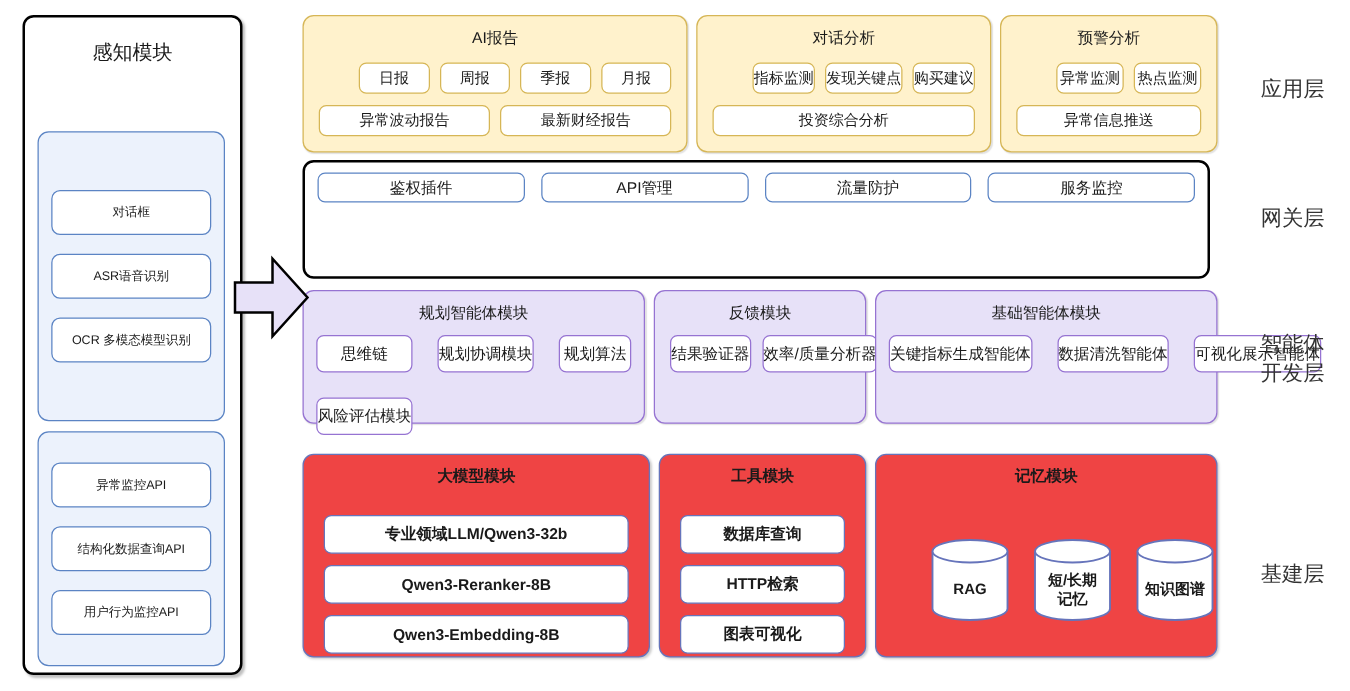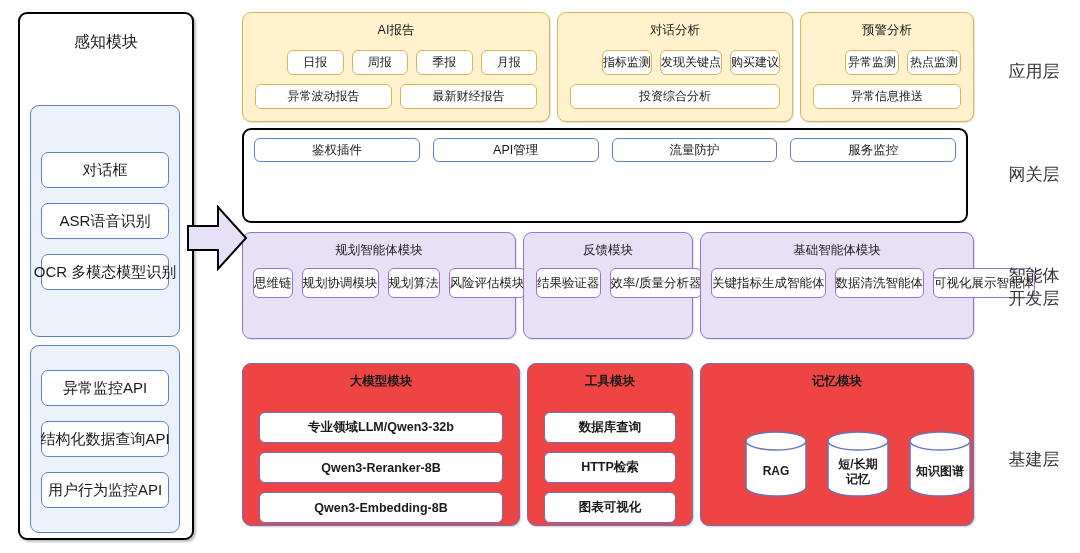--- a/index.html
+++ b/index.html
@@ -8,21 +8,21 @@
 
   
   .panel{position:absolute;left:18px;top:12px;width:172px;height:524px;background:#fff;
          border:2px solid #000;border-radius:9px;box-shadow:2px 2px 2px rgba(0,0,0,.25);}
   .panel-title{text-align:center;margin-top:18px;font-size:16px;}
   .pgroup{position:absolute;left:10px;width:148px;background:#ECF2FC;border:1.5px solid #5B84C4;
           border-radius:9px;display:flex;flex-direction:column;align-items:center;justify-content:center;gap:15px;}
   .pgroup1{top:91px;height:230px;}
   .pgroup2{top:331px;height:186px;}
   .pbtn{width:126px;height:34px;background:#fff;border:1.5px solid #5B84C4;border-radius:7px;
-        display:flex;align-items:center;justify-content:center;font-size:15px;white-space:nowrap;}
+        display:flex;align-items:center;justify-content:center;font-size:10px;white-space:nowrap;}
 
   
   .arrow{position:absolute;left:186px;top:199px;z-index:5;}
 
   
   .row{position:absolute;left:242px;display:flex;gap:7px;}
   .sec-title{text-align:center;padding-top:9px;font-size:12.5px;}
   .chip{background:#fff;border-radius:6px;display:flex;align-items:center;justify-content:center;
         font-size:12px;white-space:nowrap;flex:1;}
 
@@ -40,21 +40,21 @@
            border:2px solid #000;border-radius:9px;box-sizing:border-box;}
   .gw-bar{margin:9px 10px 0;height:44px;background:#EBF1FB;border:1px solid #5B84C4;border-radius:7px;
           display:flex;align-items:center;justify-content:center;font-size:12.5px;}
   .gw-row{margin:8px 10px 0;display:flex;gap:13px;height:24px;}
   .gw-row .chip{border:1px solid #5B84C4;font-size:12.5px;}
 
   
   .row-agent{top:232px;height:107px;}
   .pxbox{background:#E7E1F8;border:1px solid #9673D2;border-radius:9px;height:105px;
          box-shadow:1px 1px 1px rgba(0,0,0,.12);}
-  .agrid{display:grid;grid-template-columns:1fr 1fr 1fr 1fr;gap:9px;margin:9px 10px 0;}
+  .agrid{display:grid;grid-template-columns:1fr 1fr 1fr;gap:20px;margin:9px 10px 0;}
   .acol{display:flex;flex-direction:row;gap:9px;margin:9px 12px 0;}
   .pxbox .chip{border:1px solid #9673D2;height:28px;font-size:12.5px;flex:none;}
 
   
   .row-infra{top:363px;height:164px;}
   .ibox{background:#ef4444;border:1.5px solid #6674BB;border-radius:9px;height:161px;
         box-shadow:1px 1px 2px rgba(0,0,0,.2);box-sizing:content-box;font-weight:bold;}
   .icol{display:flex;flex-direction:column;gap:9px;margin:22px 16px 0;}
   .ibox .chip{border:1px solid #6674BB;height:29px;font-size:12.5px;flex:none;}
   .cyl-row{display:flex;justify-content:center;gap:18px;margin-top:40px;margin-left:42px;}

